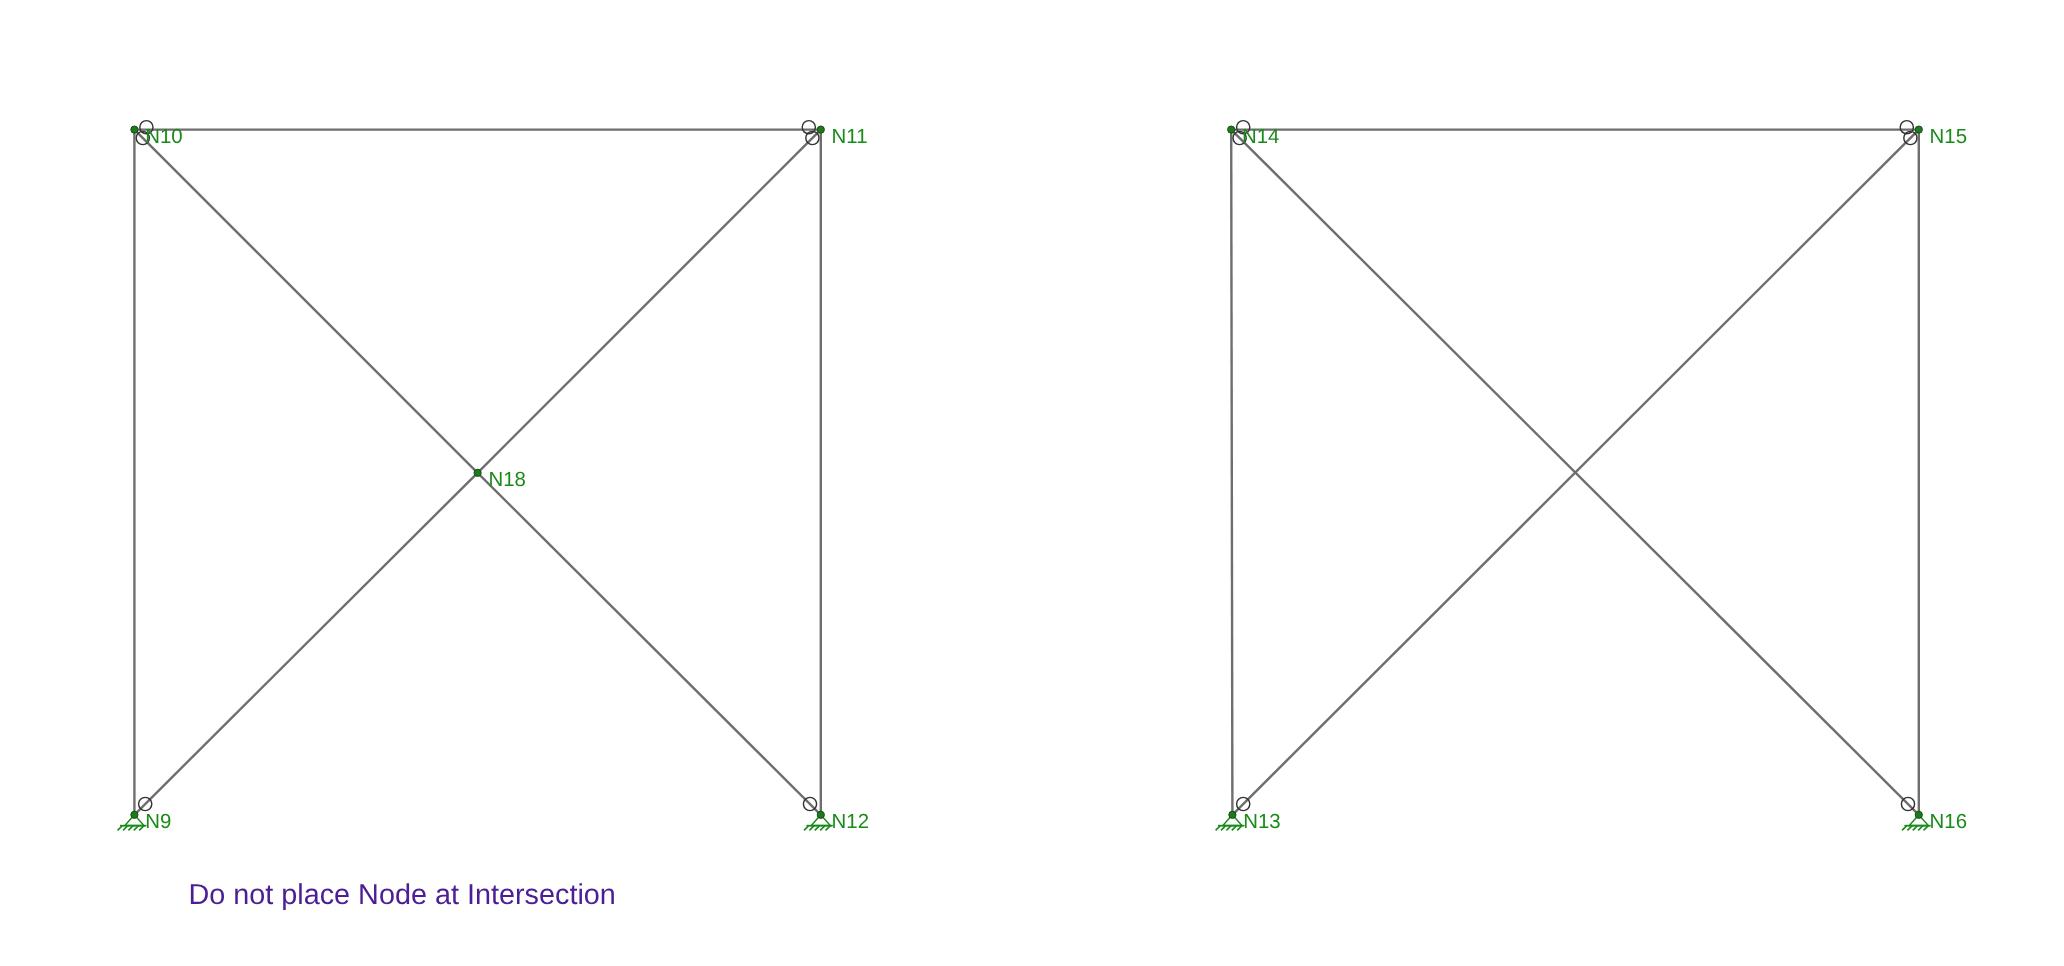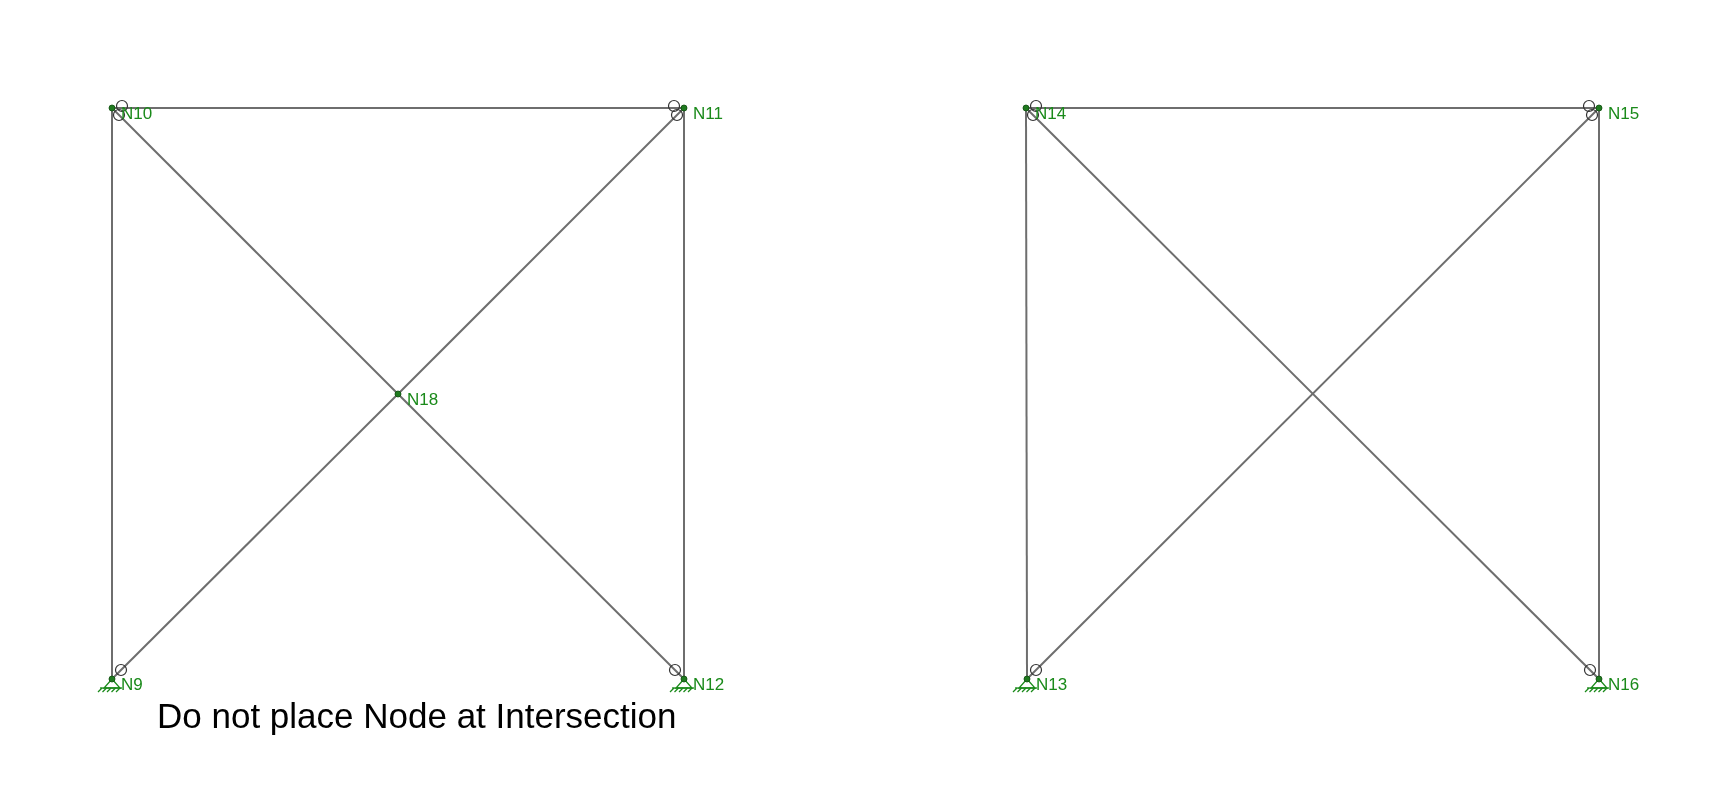--- a/index.html
+++ b/index.html
@@ -3,21 +3,21 @@
 <meta charset="utf-8">
 <style>
   html, body { margin: 0; padding: 0; background: #ffffff; }
   body { width: 1720px; height: 805px; position: relative; overflow: hidden; font-family: "Liberation Sans", sans-serif; }
   #canvas { position: absolute; left: 0; top: 0; width: 1720px; height: 805px; }
   .member { stroke: #6e6e6e; stroke-width: 2; fill: none; }
   .release { stroke: #333333; stroke-width: 1.2; fill: none; }
   .node-dot { fill: #1f7a1f; stroke: #0d4d0d; stroke-width: 0.8; }
   .node-label { fill: #1a8a1a; font-family: "Liberation Sans", sans-serif; font-size: 17px; }
   .support { stroke: #1a8a1a; stroke-width: 1.3; fill: none; }
-  .caption { position: absolute; left: 157px; top: 696px; font-family: "Liberation Sans", sans-serif; font-size: 35px; color: #000000; white-space: nowrap; }
+  .caption { position: absolute; left: 157px; top: 732px; font-family: "Liberation Sans", sans-serif; font-size: 24px; color: #4c1d95; white-space: nowrap; }
 </style>
 </head>
 <body>
 
 <svg id="canvas" xmlns="http://www.w3.org/2000/svg" width="1720" height="805" viewBox="0 0 1720 805">
   <g id="members-layer">
       <line x1="112" y1="679" x2="112" y2="108" class="member"></line>
       <line x1="112" y1="108" x2="684" y2="108" class="member"></line>
       <line x1="684" y1="108" x2="684" y2="679" class="member"></line>
       <line x1="112" y1="108" x2="398" y2="394" class="member"></line>

